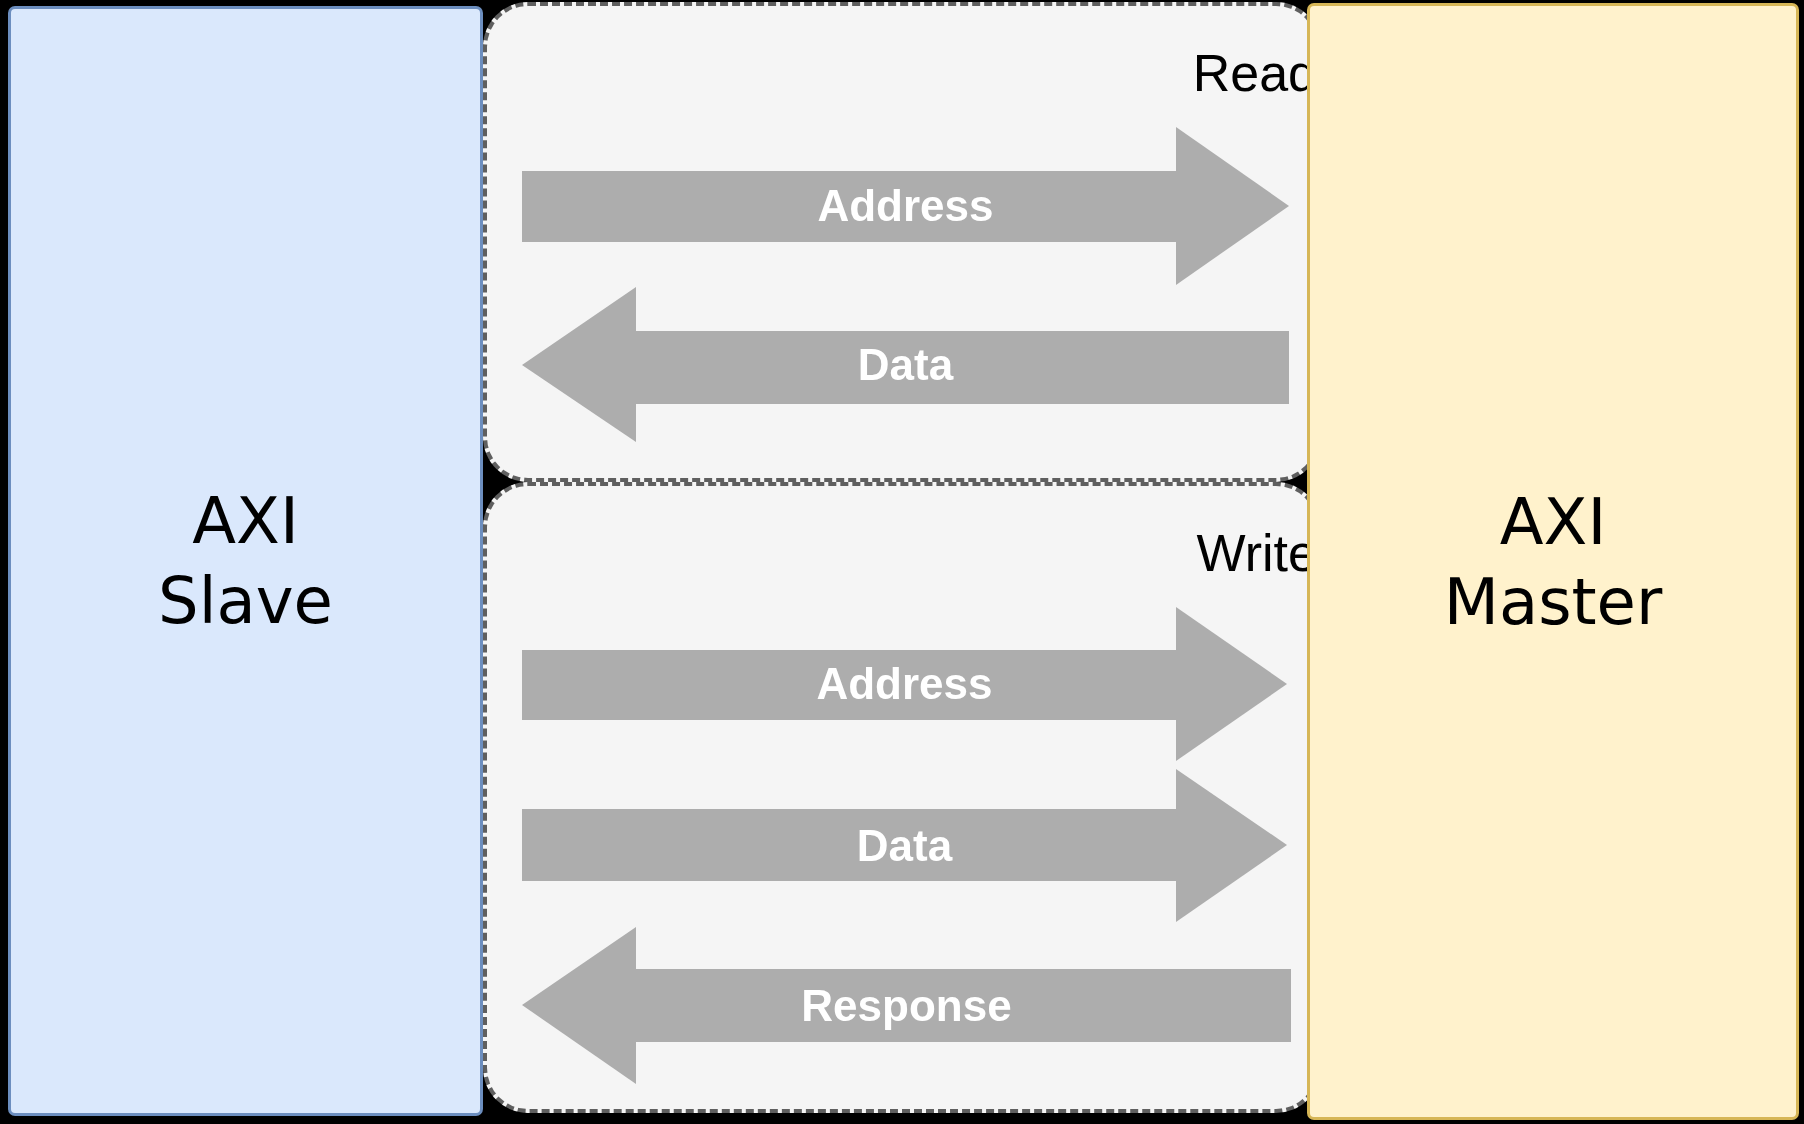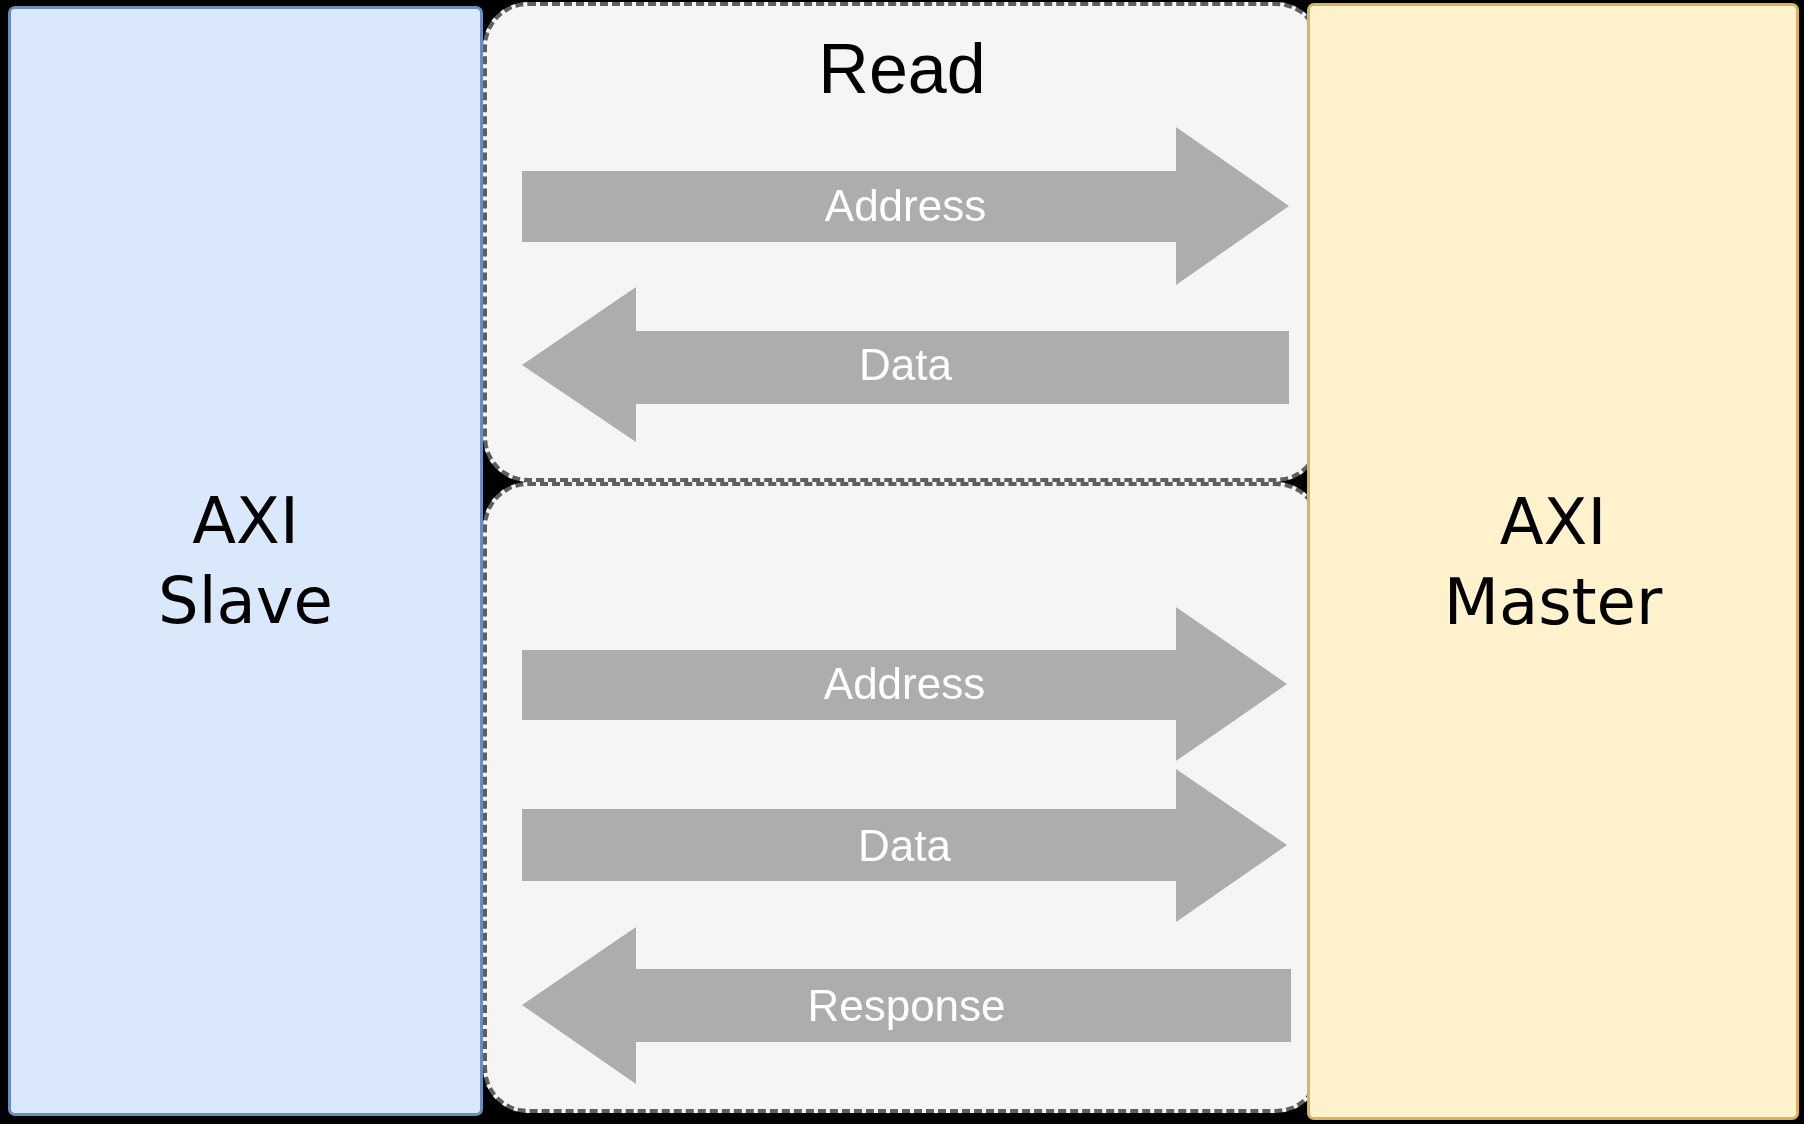--- a/index.html
+++ b/index.html
@@ -50,35 +50,36 @@
     position:absolute;
     box-sizing:border-box;
     left:483px;width:838px;
     background:var(--panel-fill);
     border:4px dashed var(--panel-border);
     border-radius:45px;
   }
   .panel.read{top:2px;height:480px;}
   .panel.write{top:482px;height:631px;}
   .panel-title{
-    position:absolute;top:25px;left:0;width:100%;
-    text-align:center;
-    font-size:70px;line-height:1.1;
+    position:absolute;top:39px;left:0;width:100%;
+    text-align:right;
+    font-size:52px;line-height:1.1;
     color:var(--text);
   }
 
   
   .arrow{position:absolute;}
   .shaft{position:absolute;background:var(--arrow-fill);}
   .tri{position:absolute;width:0;height:0;}
   .arrow-label{
     position:absolute;left:0;top:0;width:100%;height:100%;
     display:flex;align-items:center;justify-content:center;
     color:var(--arrow-label);
     font-size:44px;
+    font-weight:bold;
   }
 
   
   .arr-read-address{left:35px;top:121px;width:767px;height:158px;}
   .arr-read-address .shaft{left:0;top:44px;width:654px;height:71px;}
   .arr-read-address .tri{
     left:654px;top:0;
     border-top:79px solid transparent;border-bottom:79px solid transparent;
     border-left:113px solid var(--arrow-fill);
   }
@@ -135,20 +136,21 @@
     </div>
 
     <div class="arrow arr-read-data">
       <div class="shaft"></div>
       <div class="tri"></div>
       <div class="arrow-label">Data</div>
     </div>
   </div>
 
   <div class="panel write">
+    <div class="panel-title">Write</div>
 
     <div class="arrow arr-write-address">
       <div class="shaft"></div>
       <div class="tri"></div>
       <div class="arrow-label">Address</div>
     </div>
 
     <div class="arrow arr-write-data">
       <div class="shaft"></div>
       <div class="tri"></div>

